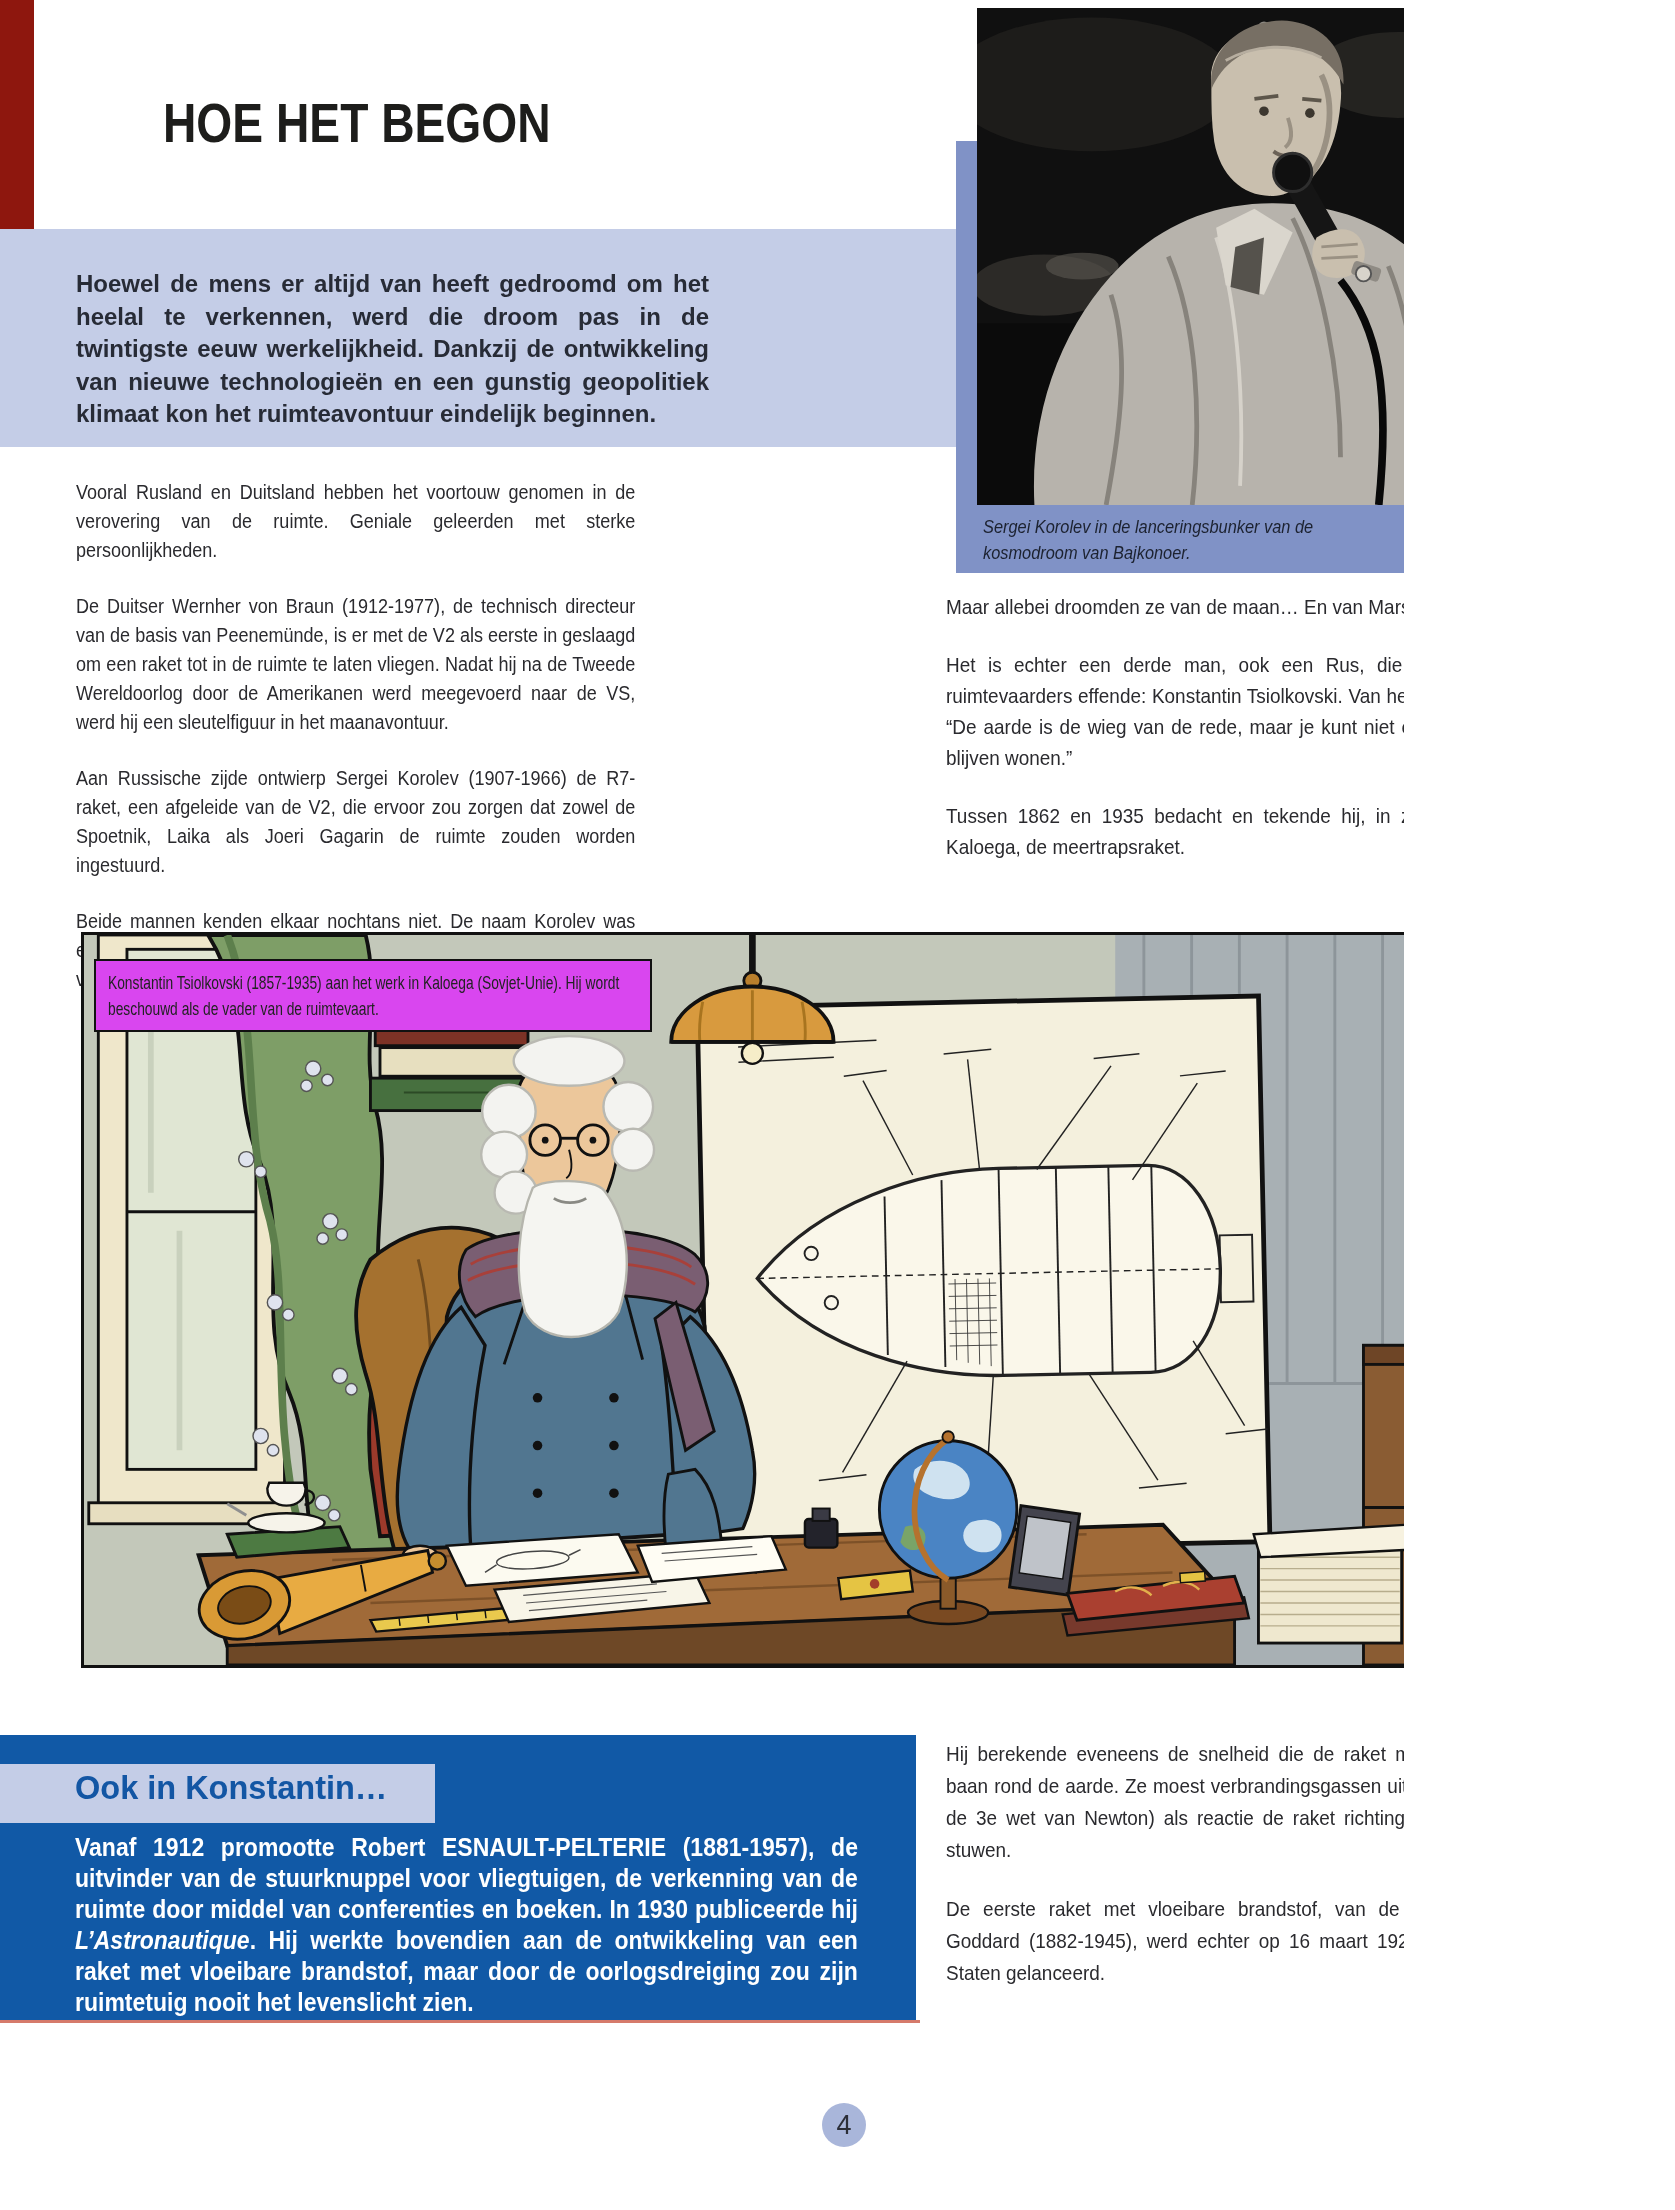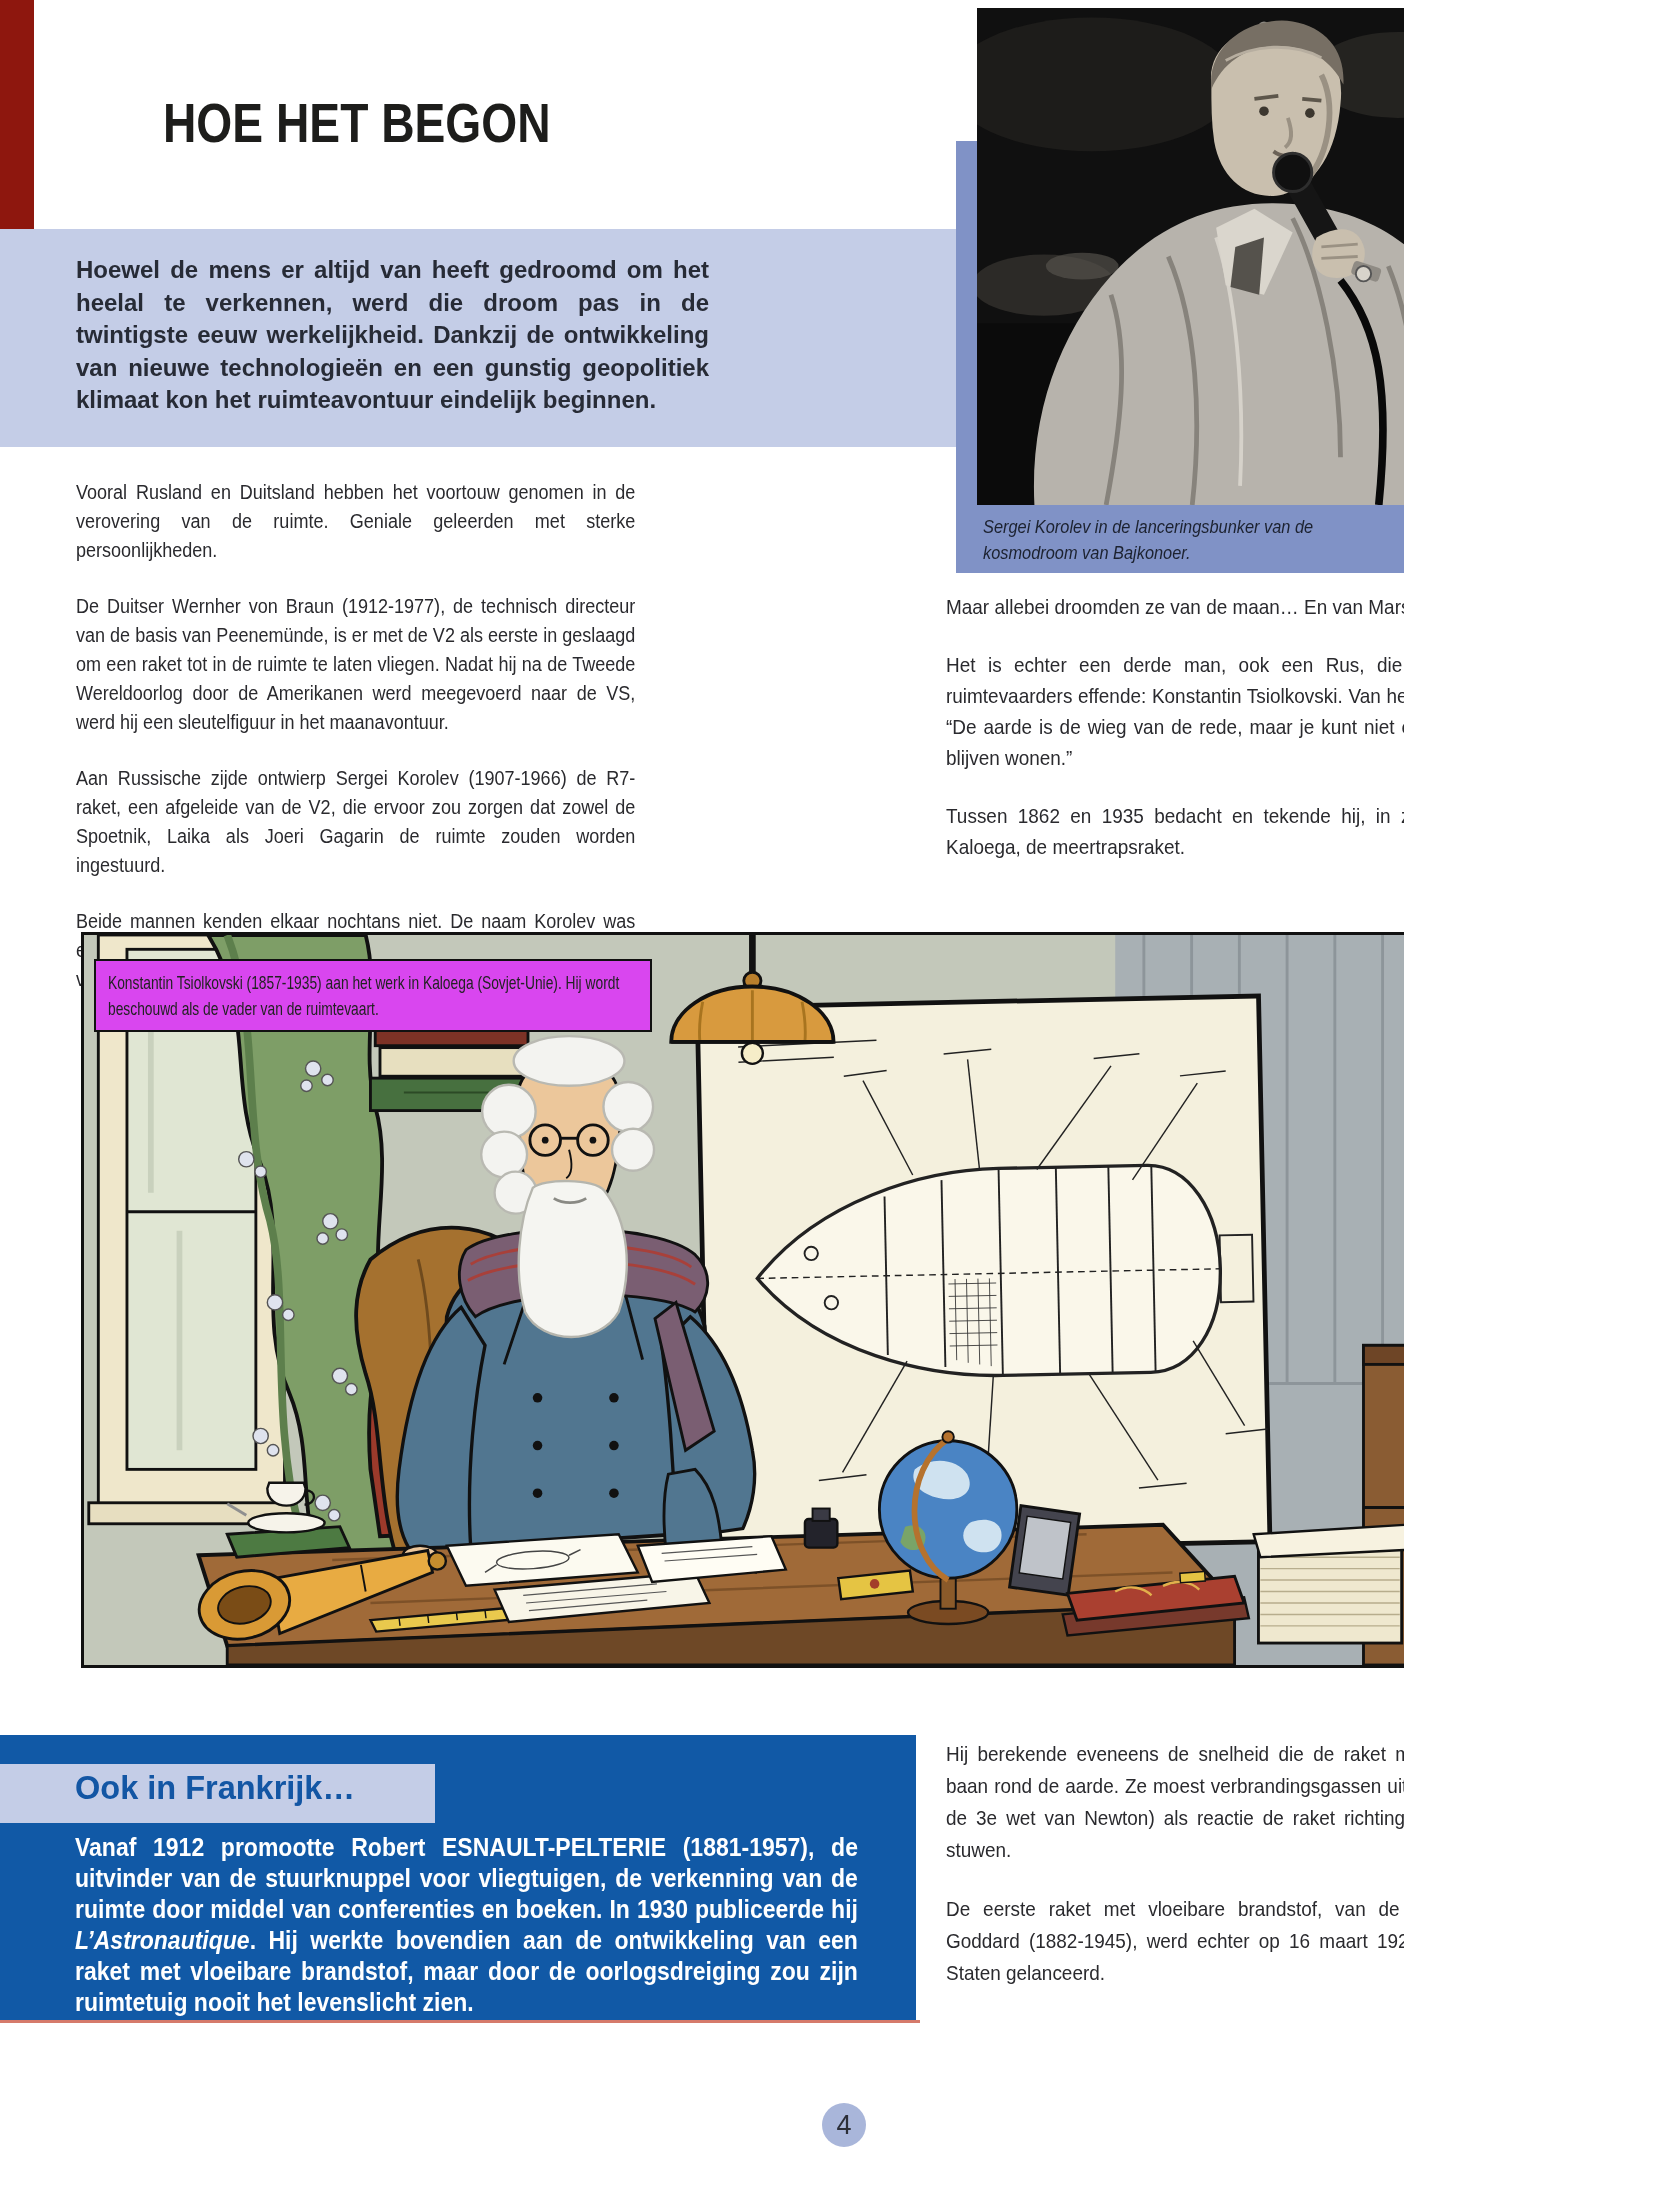--- a/index.html
+++ b/index.html
@@ -10,21 +10,21 @@
 
   
   .red-bar{left:0;top:0;width:34px;height:401px;background:#8e170e;}
 
   
   .title{left:163px;top:54px;font-size:55px;font-weight:bold;color:#1d1d1b;
          letter-spacing:0px;transform:scaleX(0.84);transform-origin:0 0;white-space:nowrap;}
 
   
   .intro-band{left:0;top:229px;width:956px;height:218px;background:#c4cde7;}
-  .intro-text{left:76px;top:254px;width:633px;font-size:24px;font-weight:bold;
+  .intro-text{left:76px;top:268px;width:633px;font-size:24px;font-weight:bold;
               line-height:32.5px;color:#272b36;text-align:justify;}
 
   
   .photo-panel{left:956px;top:141px;width:612px;height:432px;background:#8092c6;}
   .photo{left:977px;top:7.6px;width:529px;height:497px;}
   .photo svg{display:block;}
   .photo-caption{left:983px;top:514px;width:449px;font-style:italic;font-size:18.6px;
                  line-height:26px;color:#1c2230;transform:scaleX(0.88);transform-origin:0 0;}
 
   
@@ -401,21 +401,21 @@
     </svg>
   </div>
 
   <div class="abs comic-caption-box">
     <div class="comic-caption">Konstantin Tsiolkovski (1857-1935) aan het werk in Kaloega (Sovjet-Unie). Hij wordt beschouwd als de vader van de ruimtevaart.</div>
   </div>
 
   <div class="abs france-box"></div>
   <div class="abs france-redline"></div>
   <div class="abs france-header"></div>
-  <div class="abs france-header-text">Ook in Frankrijk…</div>
+  <div class="abs france-header-text">Ook in Konstantin…</div>
   <div class="abs france-text"><span>Vanaf 1912 promootte Robert ESNAULT-PELTERIE (1881-1957), de uitvinder van de stuurknuppel voor vliegtuigen, de verkenning van de ruimte door middel van conferenties en boeken. In 1930 publiceerde hij </span><span class="it">L’Astronautique</span><span>. Hij werkte bovendien aan de ontwikkeling van een raket met vloeibare brandstof, maar door de oorlogsdreiging zou zijn ruimtetuig nooit het levenslicht zien.</span></div>
 
   <div class="abs bottomright cond">
     <p>Hij berekende eveneens de snelheid die de raket moest halen in een baan rond de aarde. Ze moest verbrandingsgassen uitstoten die (volgens de 3e wet van Newton) als reactie de raket richting de ruimte zouden stuwen.</p>
     <p>De eerste raket met vloeibare brandstof, van de hand van Robert Goddard (1882-1945), werd echter op 16 maart 1926 in de Verenigde Staten gelanceerd.</p>
   </div>
 
   <div class="abs page-badge">
     <span>4</span>
   </div>

